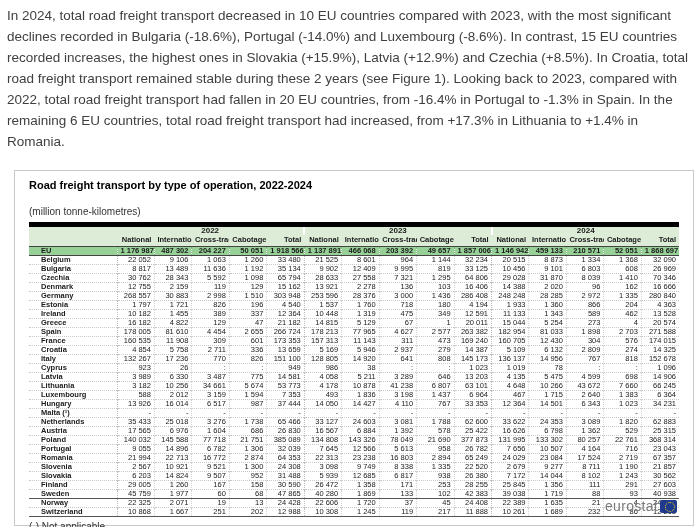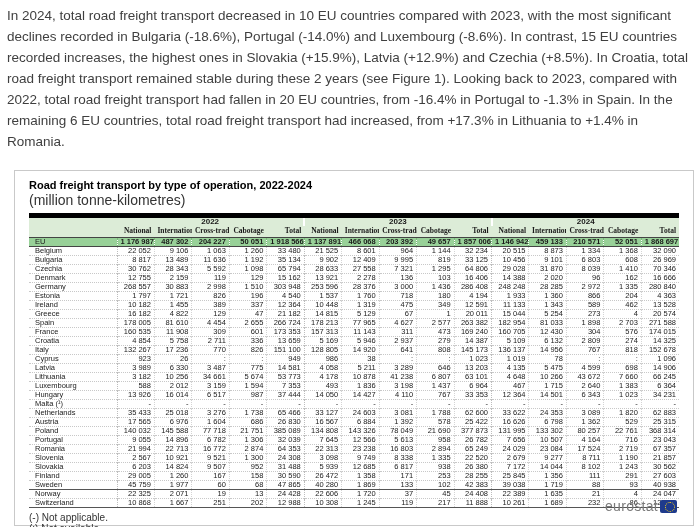--- a/index.html
+++ b/index.html
@@ -3,33 +3,33 @@
 <meta charset="utf-8">
 <style>
   * { margin:0; padding:0; box-sizing:border-box; }
   html,body { width:700px; height:527px; background:#ffffff; overflow:hidden;
     font-family:"Liberation Sans", sans-serif; }
   .intro { position:absolute; left:7px; top:5px; width:688px;
     font-size:13.5px; line-height:21px; color:#3f3f3f; }
   .figure-box { position:absolute; left:14px; top:170px; width:680px; height:356px;
     border:1px solid #c9c9c9; background:#ffffff; padding:8px 14px 0 14px; }
   .fig-title { font-size:11px; font-weight:bold; color:#000; }
-  .fig-subtitle { font-size:14px; color:#333; margin-top:1px; margin-bottom:5px; }
+  .fig-subtitle { font-size:10px; color:#333; margin-top:15px; margin-bottom:5px; }
   table.freight { border-collapse:collapse; width:100%; table-layout:fixed;
     font-size:7.5px; color:#1a1a1a; }
   table.freight col.c-name { width:88px; }
   table.freight th, table.freight td { padding:0 3px; height:7.95px; line-height:8px;
     white-space:nowrap; overflow:hidden; }
   tr.year-row th { background:#dcecd7; font-weight:bold; font-size:8px; text-align:center;
     border-top:5px solid #000000; height:10px; }
   tr.year-row th.gap { border-left:2px solid #ffffff; }
   tr.cols-row th { background:#dcecd7; font-weight:bold; text-align:right;
-    border-bottom:1px solid #444; height:11px;font-family:Liberation Serif, serif; }
+    border-bottom:1px solid #444; height:11px; }
   tr.cols-row th.corner { background:#dcecd7; }
-  tbody th.rname { text-align:left; font-weight:normal; padding-left:6px; }
+  tbody th.rname { text-align:left; font-weight:bold; padding-left:12px; }
   tbody td { text-align:right; border-left:1px dotted #d4d4d4; }
   tbody td.grp { border-left:1px dotted #bdbdbd; }
   tbody tr { border-bottom:1px dotted #c8c8c8; }
   tbody tr.eu-row { background:#98d198; font-weight:bold;
     border-bottom:1px solid #444; }
   tbody tr.eu-row td { border-left-color:#7cba7c; }
   tbody tr.thick-bottom { border-bottom:1.5px solid #555; }
   .footnotes { margin-top:4px; font-size:10px; color:#333; line-height:11.5px; }
   .logo-row { position:absolute; right:16px; top:327px; display:flex; align-items:center; }
   .logo-text { font-size:14px; color:#7a7a7a; letter-spacing:0.3px; }

